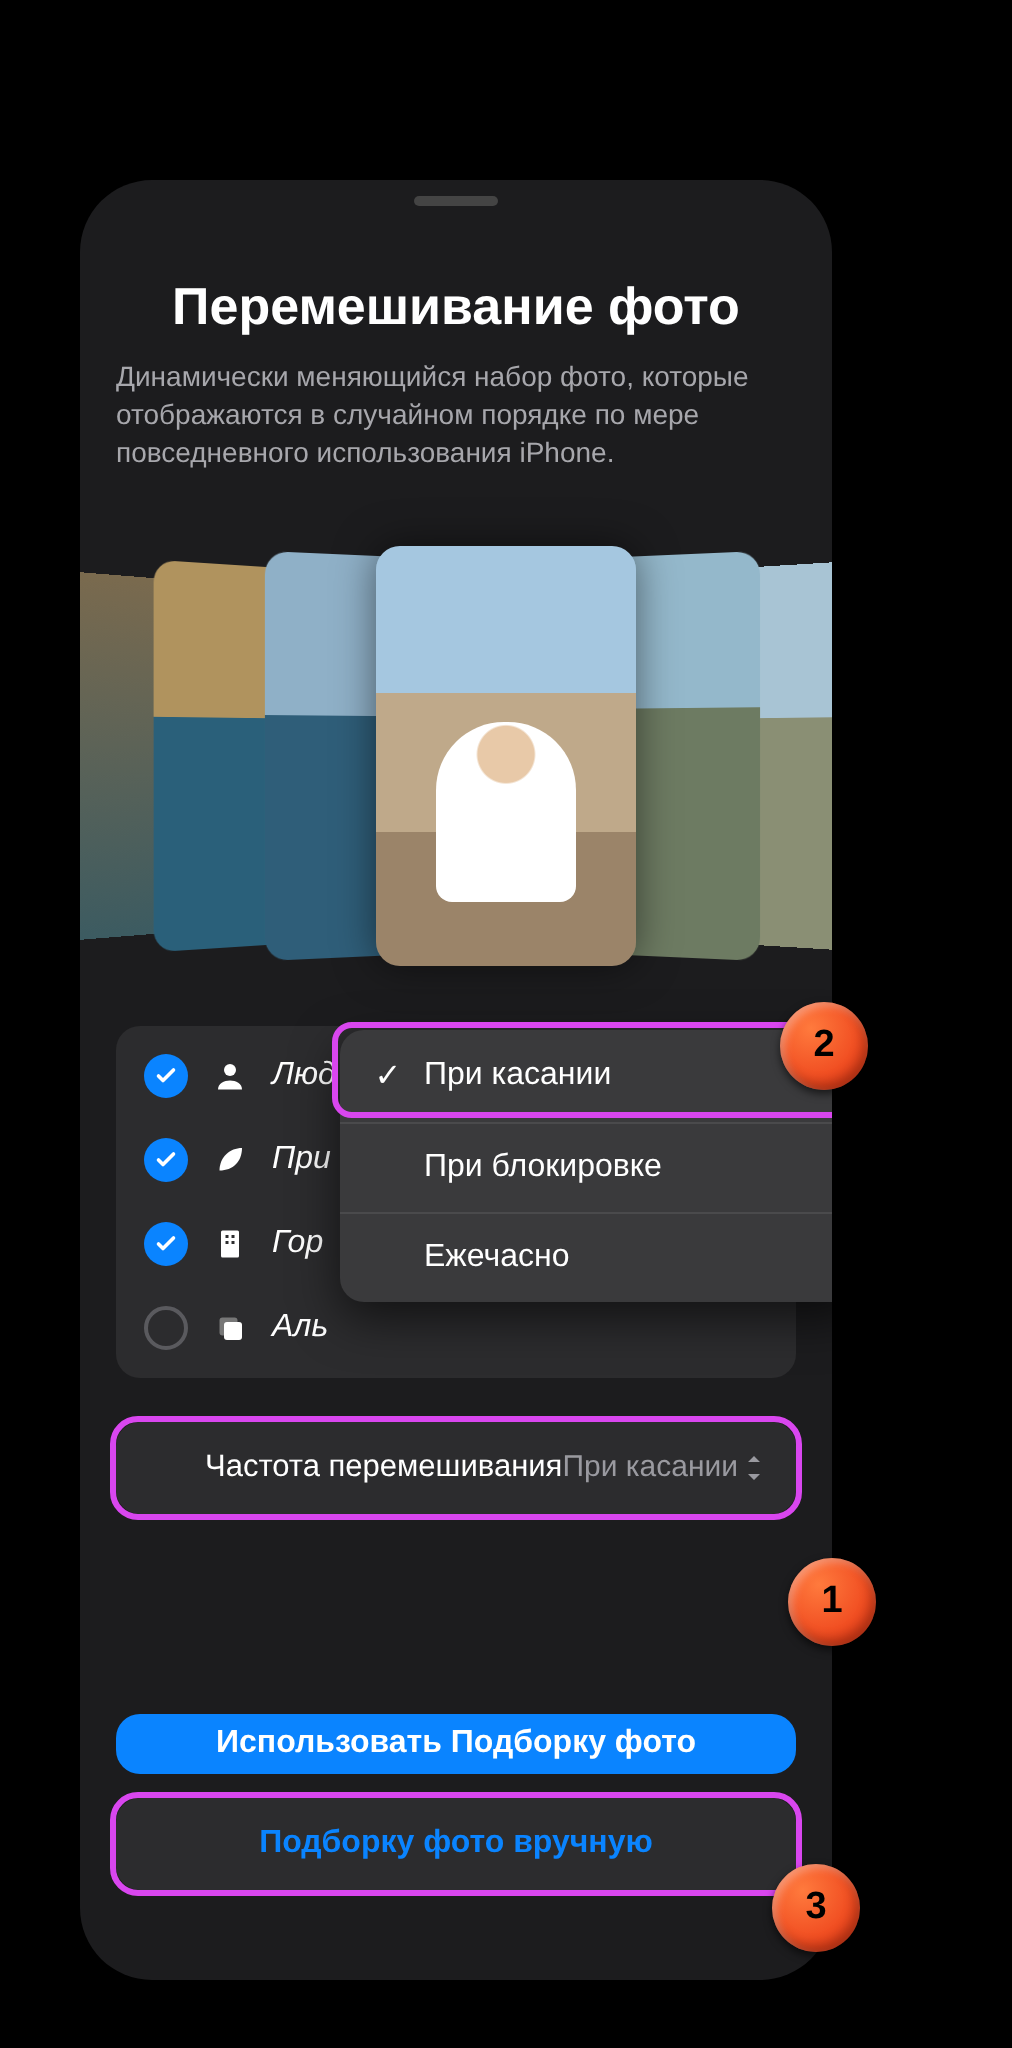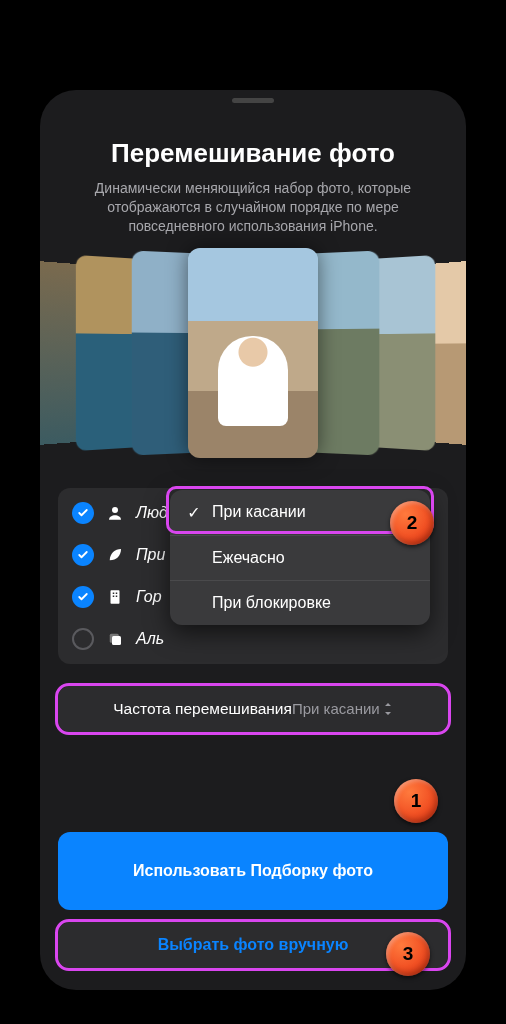--- a/index.html
+++ b/index.html
@@ -9,21 +9,21 @@
     height: 1024px;
     font-family: -apple-system, BlinkMacSystemFont, "Segoe UI", sans-serif;
     color: #fff;
     overflow: hidden;
     position: relative;
   }
   .phone {
     position: absolute;
     left: 40px;
     top: 90px;
-    width: 426px;
+    width: 376px;
     height: 900px;
     background: #1c1c1e;
     border-radius: 36px;
     overflow: hidden;
   }
   .notch {
     position: absolute;
     top: 8px;
     left: 50%;
     transform: translateX(-50%);
@@ -36,24 +36,23 @@
     padding: 48px 18px 0 18px;
   }
   .title {
     font-size: 26px;
     font-weight: 700;
     text-align: center;
     margin-bottom: 10px;
   }
   .subtitle {
     font-size: 14px;
-    text-align: center;
     color: #a7a7ac;
     line-height: 1.35;
-    margin-bottom: 2px;
+    margin-bottom: 27px;
   }
   .carousel {
     position: relative;
     width: 100%;
     height: 230px;
     margin-bottom: 20px;
     perspective: 800px;
   }
   .card {
     position: absolute;
@@ -146,21 +145,21 @@
     pointer-events: none;
   }
   .pop-outline.o1 { left: 108px; top: -2px; width: 268px; height: 48px; }
 
   .freq-block {
     margin-top: 22px;
     background: #2c2c2e;
     border-radius: 12px;
     padding: 14px 16px;
     display: flex;
-    justify-content: center;
+    justify-content: flex-end;
     align-items: center;
     position: relative;
   }
   .freq-label { font-size: 15.5px; color: #fff; }
   .freq-value {
     font-size: 15px;
     color: #9a9aa0;
     display: flex;
     align-items: center;
     gap: 3px;
@@ -173,21 +172,21 @@
     pointer-events: none;
   }
 
   .btn-primary {
     margin-top: 100px;
     background: #0a84ff;
     color: #fff;
     font-size: 16px;
     font-weight: 600;
     text-align: center;
-    padding: 30px;
+    padding: 6px;
     border-radius: 12px;
   }
   .btn-secondary {
     margin-top: 12px;
     background: #2c2c2e;
     color: #0a84ff;
     font-size: 16px;
     font-weight: 600;
     text-align: center;
     padding: 14px;
@@ -302,45 +301,45 @@
         <span class="row-label">Аль</span>
       </div>
 
       <div class="popover">
         <div class="pop-row">
           <span class="tick">✓</span>
           <span>При касании</span>
         </div>
         <div class="pop-row">
           <span class="tick"></span>
-          <span>Ежечасно</span>
+          <span>При блокировке</span>
         </div>
         <div class="pop-row">
           <span class="tick"></span>
-          <span>При блокировке</span>
+          <span>Ежечасно</span>
         </div>
       </div>
       <div class="pop-outline o1"></div>
     </div>
 
     <div class="freq-block">
       <span class="freq-label">Частота перемешивания</span>
       <span class="freq-value">
         <span>При касании</span>
         <svg width="10" height="14" viewBox="0 0 10 14">
             <path d="M5 1l3 3H2zM5 13l3-3H2z" fill="#9a9aa0"></path>
           </svg>
       </span>
       <div class="freq-outline"></div>
     </div>
 
     <div class="btn-primary">Использовать Подборку фото</div>
 
     <div class="btn-secondary">
-      <span>Выбрать фото вручную</span>
+      <span>Подборку фото вручную</span>
       <div class="outline"></div>
     </div>
 
   </div>
 </div>
 
 <div class="badge b1">1</div>
 <div class="badge b2">2</div>
 <div class="badge b3">3</div>
 

